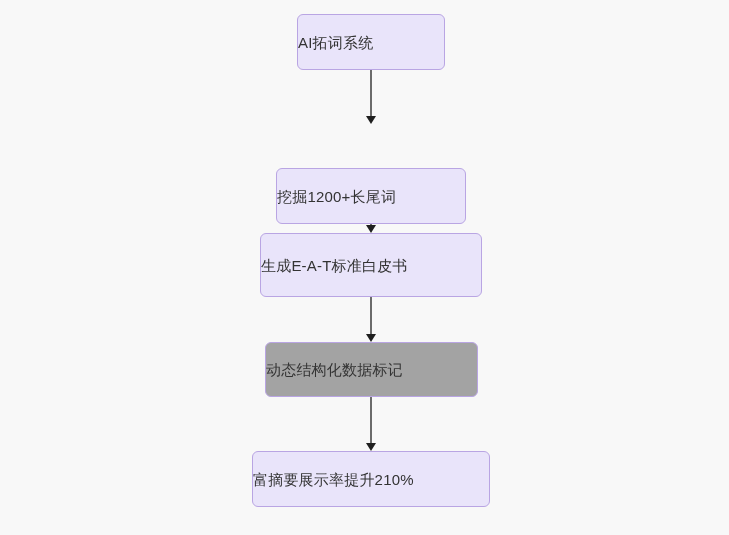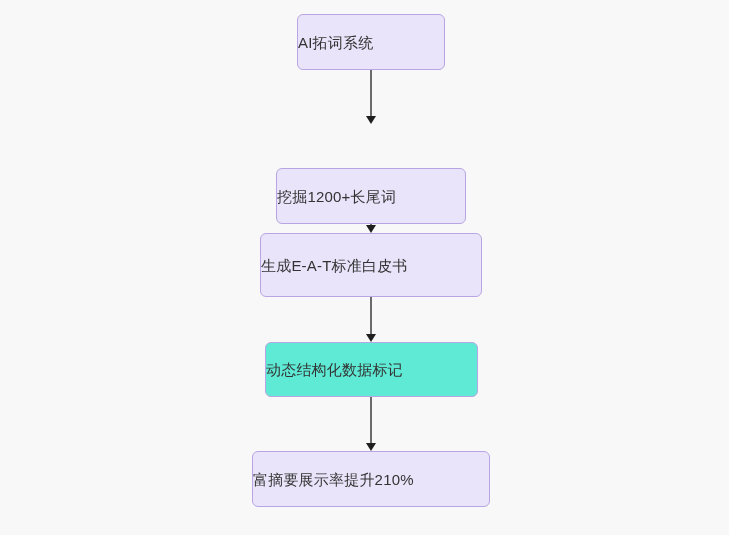--- a/index.html
+++ b/index.html
@@ -94,21 +94,21 @@
   </div>
 
   <div class="node" style="left: 276px; top: 124px; width: 190px; height: 56px; background: rgb(233, 228, 250); border-color: rgb(185, 165, 227); color: rgb(51, 51, 51); margin-top: 44px;">
     <span class="node-label">挖掘1200+长尾词</span>
   </div>
 
   <div class="node" style="left: 260px; top: 233px; width: 222px; height: 64px; background: rgb(233, 228, 250); border-color: rgb(185, 165, 227); color: rgb(51, 51, 51);">
     <span class="node-label">生成E-A-T标准白皮书</span>
   </div>
 
-  <div class="node" style="left: 265px; top: 342px; width: 213px; height: 55px; background: #5eead4; border-color: rgb(185, 165, 227); color: rgb(51, 51, 51);">
+  <div class="node" style="left: 265px; top: 342px; width: 213px; height: 55px; background: #a3a3a3; border-color: rgb(185, 165, 227); color: rgb(51, 51, 51);">
     <span class="node-label">动态结构化数据标记</span>
   </div>
 
   <div class="node" style="left: 252px; top: 451px; width: 238px; height: 56px; background: rgb(233, 228, 250); border-color: rgb(185, 165, 227); color: rgb(51, 51, 51);">
     <span class="node-label">富摘要展示率提升210%</span>
   </div>
 
 </div>
 
 </body></html>

